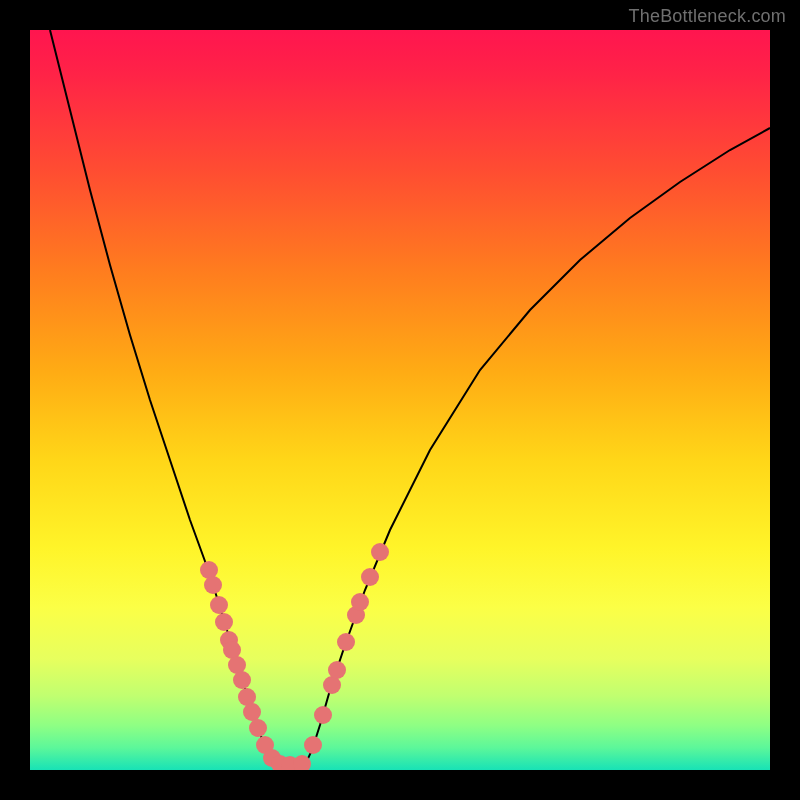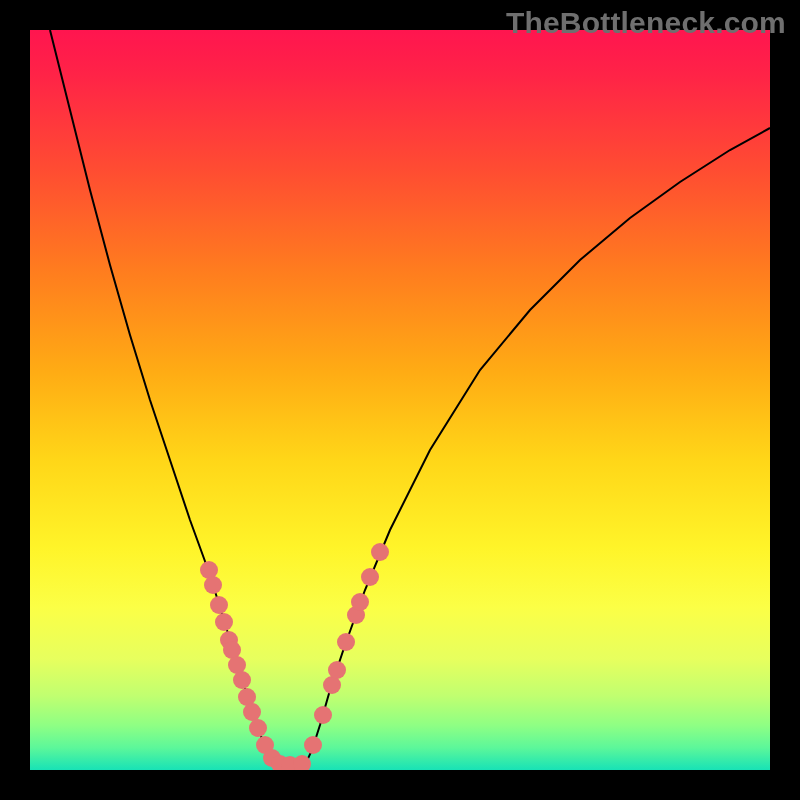--- a/index.html
+++ b/index.html
@@ -32,22 +32,22 @@
       #5cf79a 97%,
       #2ee9ad 99%,
       #18e2b6 100%
     );
   }
   .watermark {
     position: absolute;
     top: 6px;
     right: 14px;
     color: #6f6f6f;
-    font-size: 30px;
-    font-weight: 700;
+    font-size: 18px;
+    font-weight: 400;
     letter-spacing: 0.2px;
   }
   svg.curves {
     position: absolute;
     left: 0;
     top: 0;
     width: 740px;
     height: 740px;
   }
   .curve {

